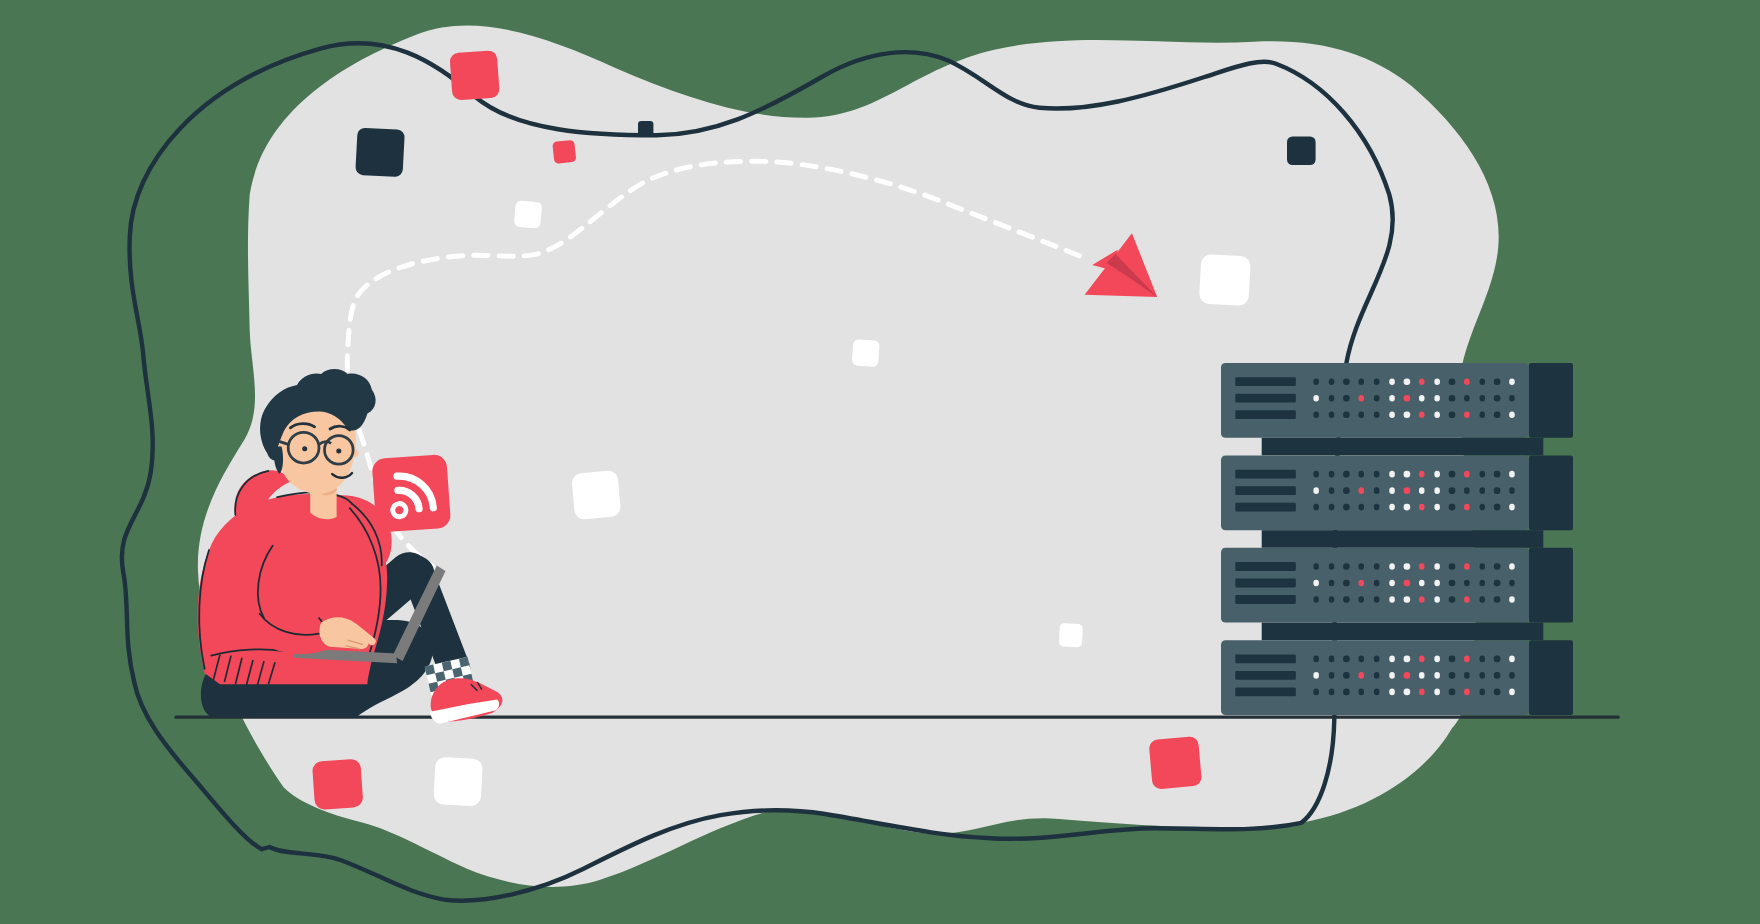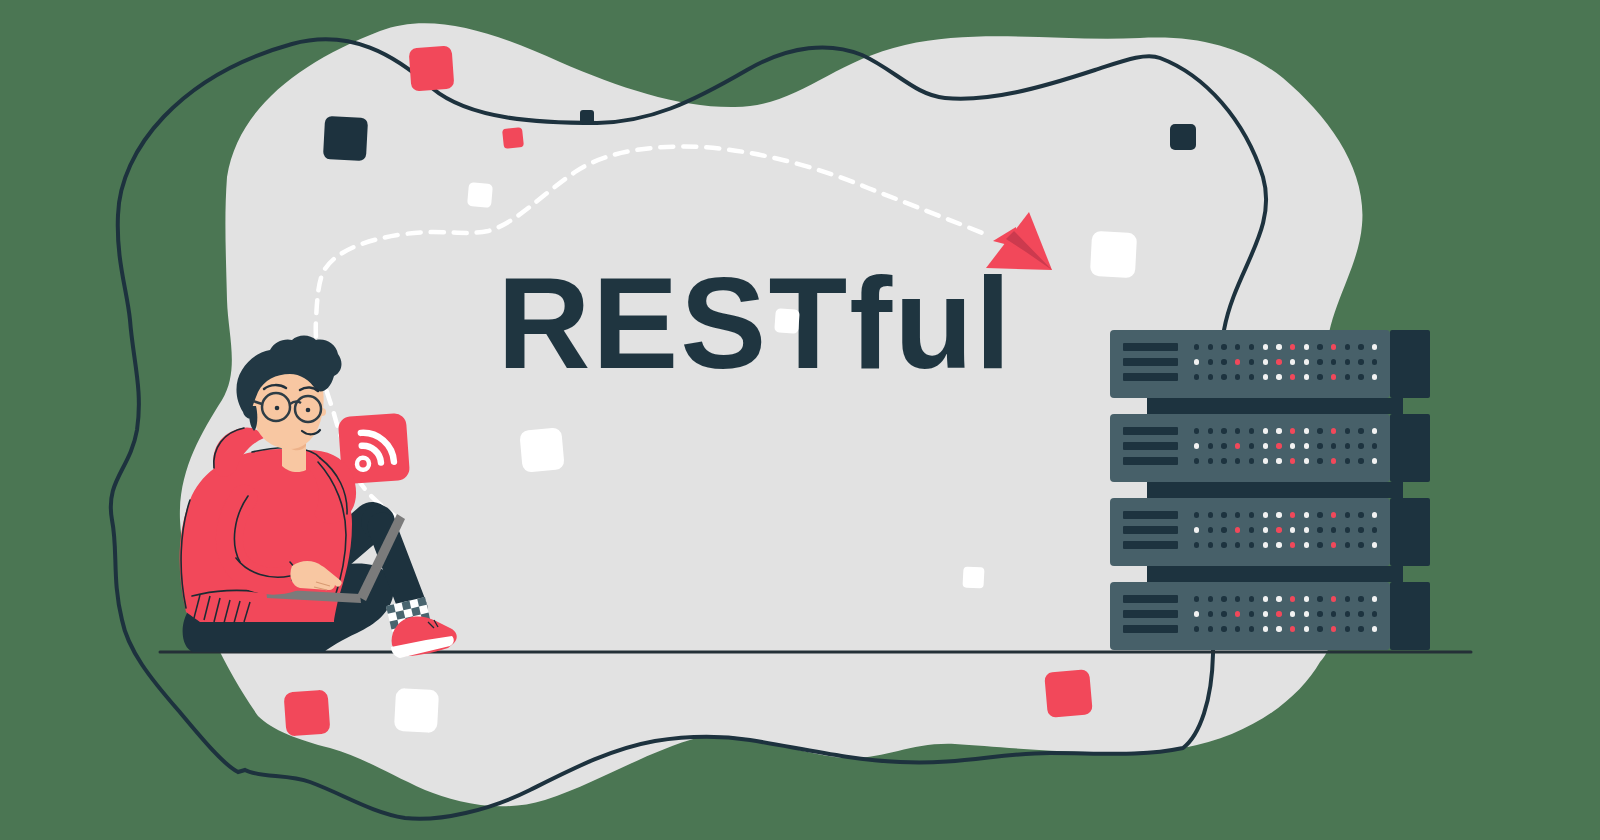--- a/index.html
+++ b/index.html
@@ -238,21 +238,20 @@
         <path d="M 236,558 C 248,574 270,580 290,576"></path>
         <path d="M 290,562 C 296,568 296,576 292,580"></path>
       </g>
       <line x1="322" y1="570" x2="338" y2="583" stroke="var(--skin)" stroke-width="7" stroke-linecap="round"></line>
       <path fill="var(--skin)" d="
         M 292,566 C 302,559 314,560 322,566 L 333,578 C 337,583 335,590 329,590 L 300,588 C 292,586 288,576 292,566 Z"></path>
       <path d="M 316,582 L 330,586 M 314,587 L 327,590" stroke="#d89a72" stroke-width="1.2" fill="none"></path>
     </g>
   </svg>
 
-  <div class="title-line" id="title1">RESTful</div>
 
   <div id="server-rack" style="left: 1110px; top: 330px; width: 320px; height: 320px;">
       <div class="srv-side" style="left: 280px; top: 0px; width: 40px; height: 68px;"></div>
       <div class="srv-unit" style="left: 0px; top: 0px; width: 280px; height: 68px;">
         <div class="srv-bar" style="left: 13px; top: 13px; width: 55px; height: 8px;"></div>
         <div class="srv-bar" style="left: 13px; top: 28px; width: 55px; height: 8px;"></div>
         <div class="srv-bar" style="left: 13px; top: 43px; width: 55px; height: 8px;"></div>
         <div class="srv-dot" style="left: 84px; top: 14.3px; width: 5.4px; height: 5.4px; background: rgb(29, 51, 63);"></div>
         <div class="srv-dot" style="left: 97.7px; top: 14.3px; width: 5.4px; height: 5.4px; background: rgb(29, 51, 63);"></div>
         <div class="srv-dot" style="left: 111.4px; top: 14.3px; width: 5.4px; height: 5.4px; background: rgb(29, 51, 63);"></div>

